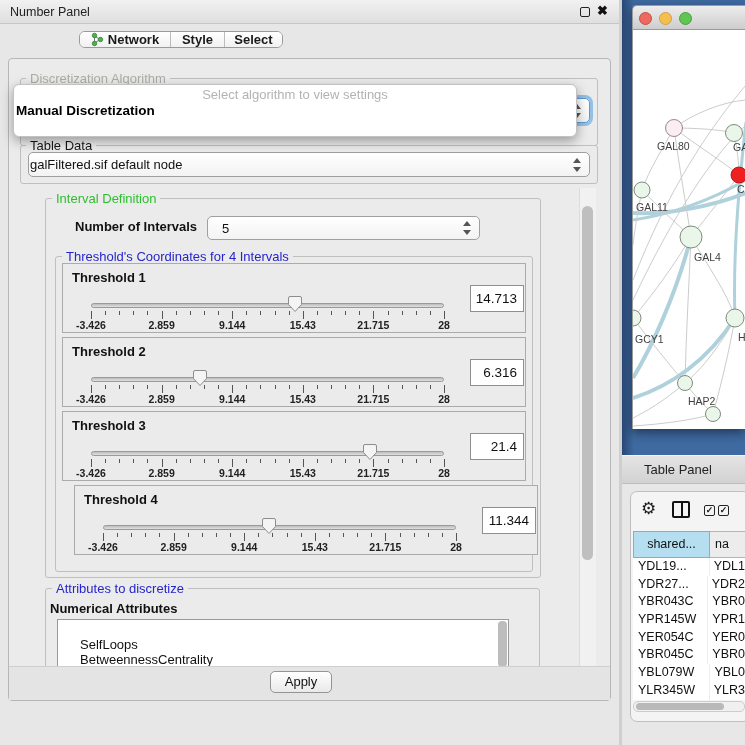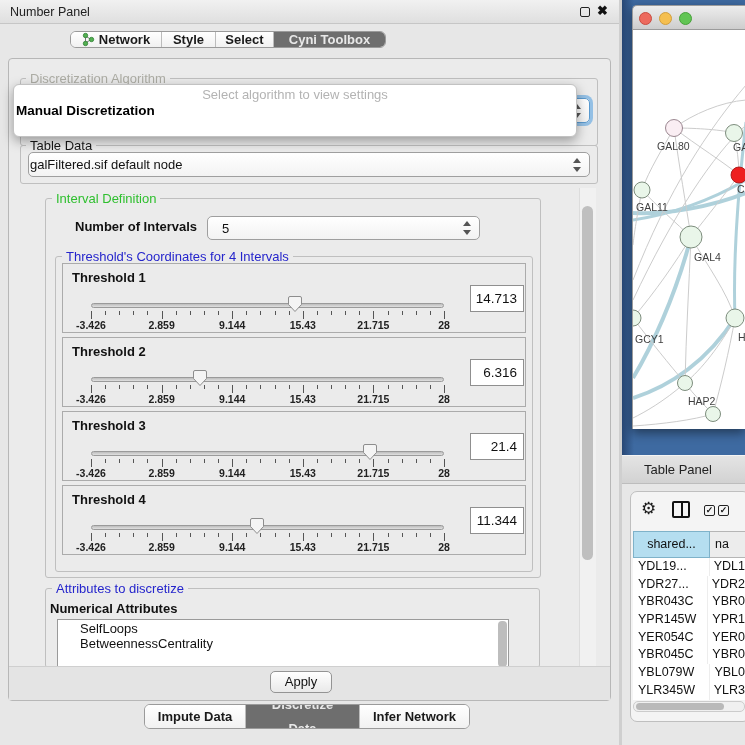--- a/index.html
+++ b/index.html
@@ -16,21 +16,21 @@
   #root{position:relative;width:745px;height:745px;overflow:hidden;background:#e7e7e7;}
   .abs{position:absolute;}
 
   
   .cp-titlebar{left:0;top:0;width:620px;height:24px;background:linear-gradient(#f1f1f1,#dfdfdf);border-bottom:1px solid #c6c6c6;}
   .cp-title{left:10px;top:0;line-height:24px;font-size:12.5px;color:#222;}
   .float-ic{left:580px;top:7px;width:10px;height:10px;border:1.6px solid #222;border-radius:2px;cursor:pointer;}
   .close-ic{left:597px;top:3px;font-size:13px;font-weight:bold;color:#111;cursor:pointer;}
 
   .tabstrip{display:flex;border:1px solid #9a9a9a;border-radius:6px;overflow:hidden;background:#fff;}
-  .topstrip{left:70px;top:31px;height:17px;}
+  .topstrip{left:79px;top:31px;height:17px;}
   .seg{height:100%;line-height:24px;font-size:13px;font-weight:600;color:#1a1a1a;text-align:center;background:linear-gradient(#ffffff,#f1f1f1);border-left:1px solid #bcbcbc;cursor:pointer;display:flex;align-items:center;justify-content:center;gap:4px;padding:0 10px;}
   .seg:first-child{border-left:none;}
   .seg.sel{background:var(--selected-tab-bg);color:#e9e9e9;}
 
   .content-box{left:8px;top:58px;width:603px;height:643px;background:#ebebeb;border:1px solid #b7b7b7;border-radius:4px;}
 
   .groupbox{border:1px solid #bfbfbf;border-radius:3px;}
   .grouptitle{position:absolute;font-size:13px;background:#ebebeb;padding:0 4px;white-space:nowrap;}
   .g-faint{color:#acaca4;}
   .g-green{color:var(--group-title-green);}
@@ -124,23 +124,20 @@
         <circle cx="3.5" cy="11.5" r="2.2" fill="#53b152" stroke="#2e7d32" stroke-width=".8"></circle>
         <circle cx="9.5" cy="7.5" r="2.2" fill="#53b152" stroke="#2e7d32" stroke-width=".8"></circle>
       </svg>
       <span>Network</span>
     </div>
     <div class="seg" style="width:54px">
         <span>Style</span>
       </div>
     <div class="seg" style="width:58px">
         <span>Select</span>
-      </div>
-    <div class="seg sel" style="width:112px">
-        <span>Cyni Toolbox</span>
       </div>
   </div>
 
   <div class="abs content-box"></div>
 
   <div class="abs groupbox" style="left:20px;top:78px;width:578px;height:68px;"></div>
   <span class="grouptitle g-faint" style="left:26px;top:71px;">Discretization Algorithm</span>
   <div class="abs combo focused" style="left:28px;top:98px;width:562px;height:25px;">
     <span class="stepper"></span>
   </div>
@@ -294,21 +291,21 @@
       <div class="t-ticklabels">
           <span class="ticklab" style="left: 0%;">-3.426</span>
           <span class="ticklab" style="left: 20%;">2.859</span>
           <span class="ticklab" style="left: 40%;">9.144</span>
           <span class="ticklab" style="left: 60%;">15.43</span>
           <span class="ticklab" style="left: 80%;">21.715</span>
           <span class="ticklab" style="left: 100%;">28</span>
         </div>
       <div class="t-value">21.4</div>
     </div>
-      <div class="thr-box" style="top: 485px;">
+      <div class="thr-box" style="top: 485px; margin-left: 12px;">
       <div class="t-label">Threshold 4</div>
       <div class="t-track"></div>
       <svg class="t-thumb" width="16" height="18" viewBox="0 0 16 18" style="left: 185.908px;">
         <path d="M3,1.5 L13,1.5 Q14.5,1.5 14.5,3 L14.5,9.5 L8,16.5 L1.5,9.5 L1.5,3 Q1.5,1.5 3,1.5 Z" fill="#f4f4f4" stroke="#8d8d8d"></path>
       </svg>
       <div class="t-ticks">
           <div class="tick major" style="left: 0%;"></div>
           <div class="tick" style="left: 4%;"></div>
           <div class="tick" style="left: 8%;"></div>
           <div class="tick" style="left: 12%;"></div>
@@ -345,42 +342,31 @@
         </div>
       <div class="t-value">11.344</div>
     </div>
     </div>
 
   <div class="abs groupbox" style="left:45px;top:588px;width:495px;height:80px;"></div>
   <span class="grouptitle g-blue" style="left:52px;top:581px;">Attributes to discretize</span>
   <span class="abs" style="left:50px;top:601px;font-size:13px;font-weight:bold;color:#111;">Numerical Attributes</span>
   <div class="abs attr-list" id="attrlist">
 
-  <div class="attr-item" style="padding-top: 2px;">SelfLoops</div>
+  <div class="attr-item" style="padding-top: 18px;">SelfLoops</div>
       <div class="attr-item">BetweennessCentrality</div>
       <div class="attr-sb"></div>
     </div>
 
   <div class="abs vscroll"></div>
   <div class="abs vthumb"></div>
 
   <div class="abs applystrip"></div>
   <div class="abs applybtn">Apply</div>
 
-  <div class="abs tabstrip botstrip">
-    <div class="seg" style="width:100px">
-        <span>Impute Data</span>
-      </div>
-    <div class="seg sel" style="width:114px">
-        <span>Discretize Data</span>
-      </div>
-    <div class="seg" style="width:110px">
-        <span>Infer Network</span>
-      </div>
-  </div>
 
   <div class="abs divider"></div>
   <div class="abs netbg"></div>
   <div class="abs netshade"></div>
 
   <div class="abs netwin"></div>
   <div class="abs netbar">
     <div class="light" style="left:6px;background:#ed6a5e;border:1px solid #c94c40;"></div>
     <div class="light" style="left:26px;background:#f5bf4f;border:1px solid #d29f3c;"></div>
     <div class="light" style="left:46px;background:#61c554;border:1px solid #47a13a;"></div>

